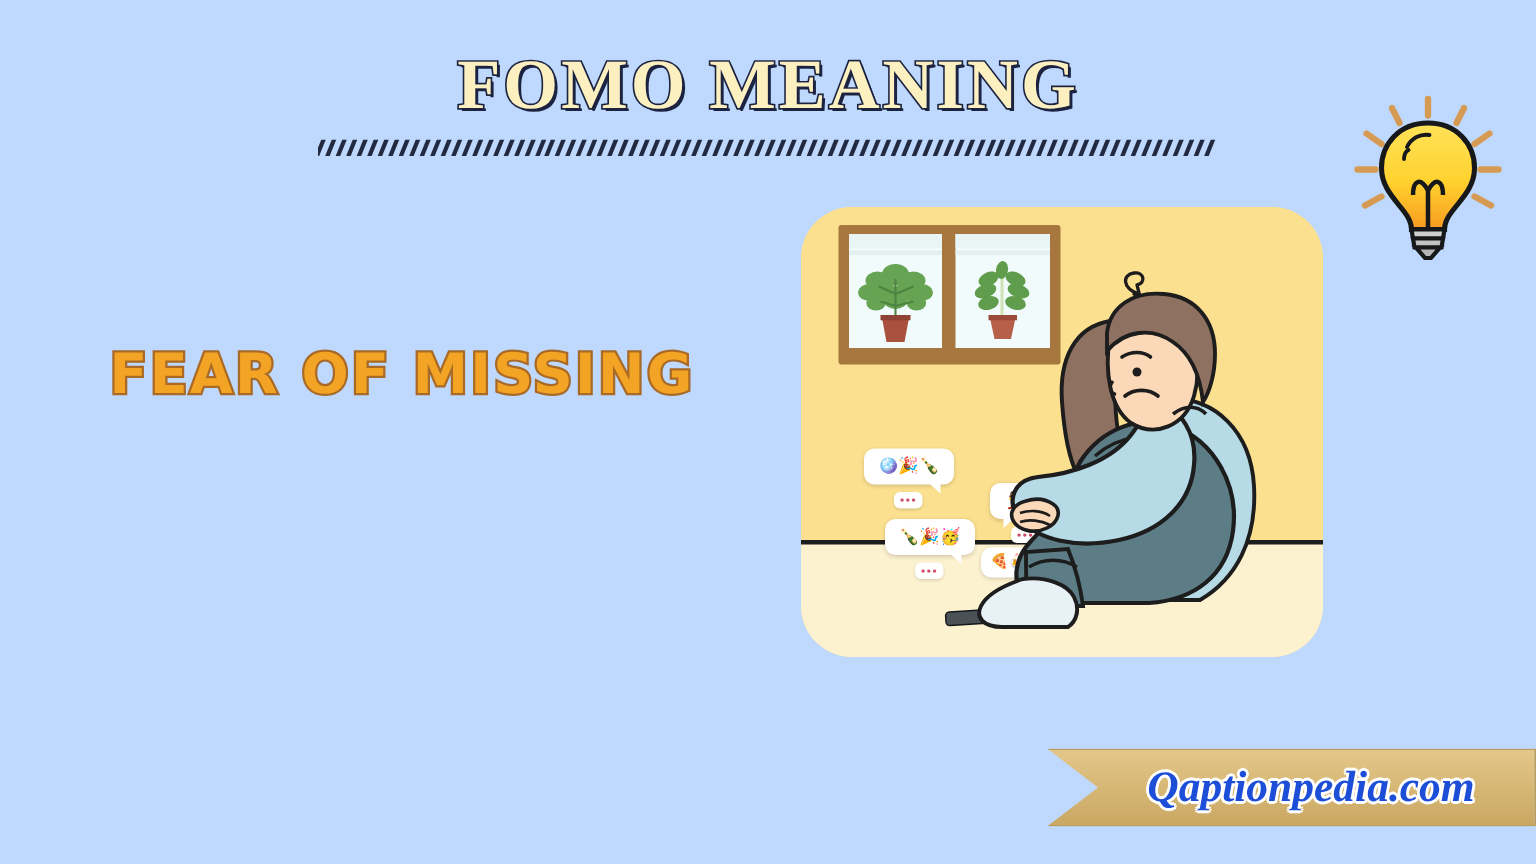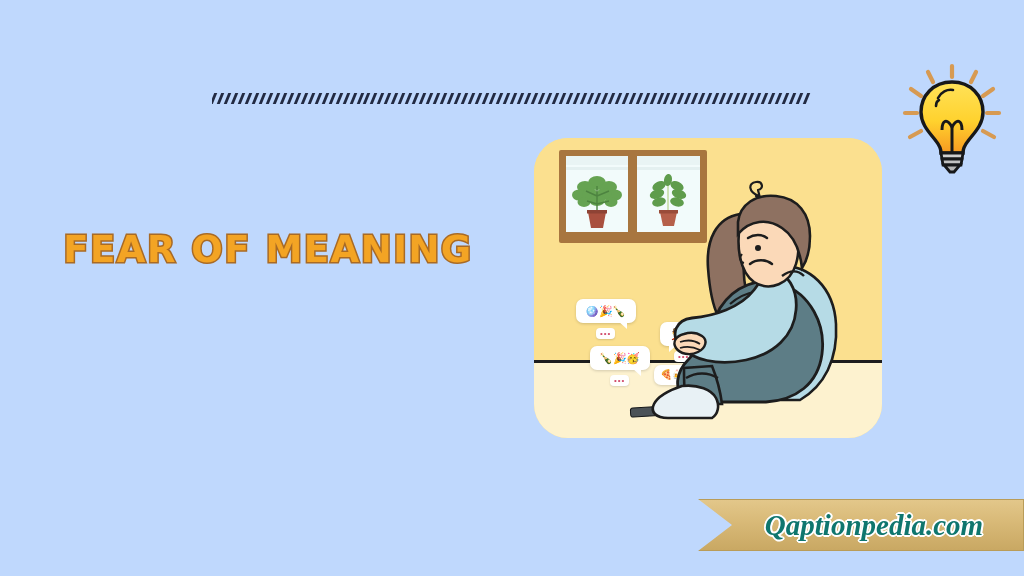--- a/index.html
+++ b/index.html
@@ -131,34 +131,35 @@
     border:1px solid #b99c58;
     clip-path:polygon(0 0, 100% 0, 100% 100%, 0 100%, 34px 50%);
   }
   #banner .label {
     position:absolute; left:0; top:0; width:100%; height:100%;
     display:flex; align-items:center; justify-content:center;
     padding-left:26px;
     font-family:"Liberation Serif", serif;
     font-style:italic; font-weight:700;
     font-size:29px;
-    color:#0f766e;
+    color:#1d4ed8;
     text-shadow:
       -1.4px -1.4px 0 #fff, 1.4px -1.4px 0 #fff,
       -1.4px  1.4px 0 #fff, 1.4px  1.4px 0 #fff,
        0 -1.8px 0 #fff, 0 1.8px 0 #fff,
       -1.8px 0 0 #fff, 1.8px 0 0 #fff;
     white-space:nowrap;
   }
 </style>
 </head>
 <body>
 
 <div id="canvas">
 
+  <div id="title">FOMO MEANING</div>
 
   <div id="divider">
       <span class="dash" style="left: 0px; background: rgb(34, 42, 66);"></span>
       <span class="dash" style="left: 6.97674px; background: rgb(34, 42, 66);"></span>
       <span class="dash" style="left: 13.9535px; background: rgb(34, 42, 66);"></span>
       <span class="dash" style="left: 20.9302px; background: rgb(34, 42, 66);"></span>
       <span class="dash" style="left: 27.907px; background: rgb(34, 42, 66);"></span>
       <span class="dash" style="left: 34.8837px; background: rgb(34, 42, 66);"></span>
       <span class="dash" style="left: 41.8605px; background: rgb(34, 42, 66);"></span>
       <span class="dash" style="left: 48.8372px; background: rgb(34, 42, 66);"></span>
@@ -236,21 +237,21 @@
       <span class="dash" style="left: 551.163px; background: rgb(34, 42, 66);"></span>
       <span class="dash" style="left: 558.14px; background: rgb(34, 42, 66);"></span>
       <span class="dash" style="left: 565.116px; background: rgb(34, 42, 66);"></span>
       <span class="dash" style="left: 572.093px; background: rgb(34, 42, 66);"></span>
       <span class="dash" style="left: 579.07px; background: rgb(34, 42, 66);"></span>
       <span class="dash" style="left: 586.047px; background: rgb(34, 42, 66);"></span>
       <span class="dash" style="left: 593.023px; background: rgb(34, 42, 66);"></span>
     </div>
 
   <div id="subtitle">
-    <span class="l1">FEAR OF MEANING</span>
+    <span class="l1">FEAR OF MISSING</span>
   </div>
 
   <div id="bulb-wrap">
     <svg viewBox="0 0 110 120" width="110" height="120" aria-hidden="true">
       <g stroke="#d79a52" stroke-width="4.2" stroke-linecap="round">
         <line x1="55" y1="8" x2="55" y2="19"></line>
         <line x1="31" y1="14" x2="36" y2="24"></line>
         <line x1="79" y1="14" x2="74" y2="24"></line>
         <line x1="14" y1="31" x2="24" y2="38"></line>
         <line x1="96" y1="31" x2="86" y2="38"></line>

